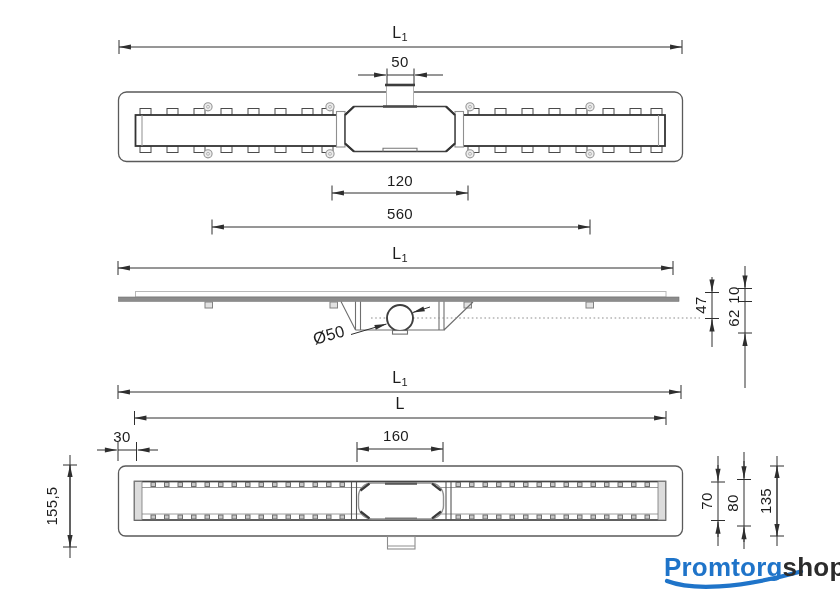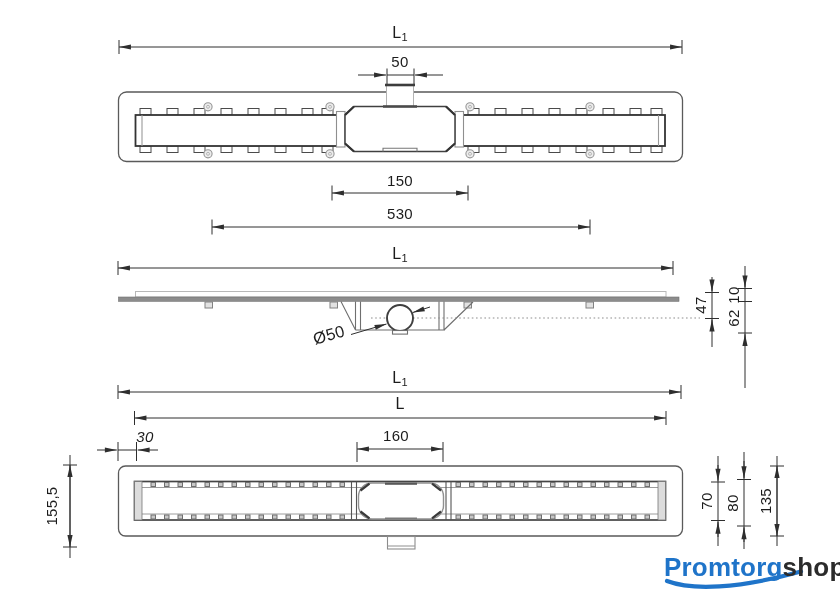--- a/index.html
+++ b/index.html
@@ -255,32 +255,32 @@
       <line x1="770" y1="466" x2="784" y2="466"></line>
           <line x1="770" y1="536" x2="784" y2="536"></line>
     </g>
   </g>
 
   <path d="M667,581 C692,590.5 737,589 801,571.5" stroke="#1f74c9" stroke-width="4.2" fill="none" stroke-linecap="round"></path>
 </svg>
 
 <div class="lbl big" style="left:400px;top:33px;"><span>L</span><sub>1</sub></div>
 <div class="lbl" style="left:400px;top:61px;text-align:center;"><span>50</span></div>
-<div class="lbl" style="left:400px;top:180px;"><span>150</span></div>
-<div class="lbl" style="left:400px;top:213px;"><span>530</span></div>
+<div class="lbl" style="left:400px;top:180px;"><span>120</span></div>
+<div class="lbl" style="left:400px;top:213px;"><span>560</span></div>
 
 <div class="lbl big" style="left:400px;top:254px;"><span>L</span><sub>1</sub></div>
 <div class="lbl dia" style="left:329px;top:335px;"><span>Ø50</span></div>
 <div class="lbl rot" style="left:700px;top:305px;"><span>47</span></div>
 <div class="lbl rot" style="left:733px;top:295px;"><span>10</span></div>
 <div class="lbl rot" style="left:733px;top:317.5px;"><span>62</span></div>
 
 <div class="lbl big" style="left:400px;top:378px;"><span>L</span><sub>1</sub></div>
 <div class="lbl big" style="left:400px;top:404px;"><span>L</span></div>
-<div class="lbl" style="left:145px;top:436px;font-style:italic;"><span>30</span></div>
+<div class="lbl" style="left:122px;top:436px;"><span>30</span></div>
 <div class="lbl" style="left:396px;top:435px;"><span>160</span></div>
 <div class="lbl rot" style="left:51px;top:506px;"><span>155,5</span></div>
 <div class="lbl rot" style="left:706px;top:501px;"><span>70</span></div>
 <div class="lbl rot" style="left:732px;top:502.5px;"><span>80</span></div>
 <div class="lbl rot" style="left:765px;top:501px;"><span>135</span></div>
 
 <div id="logo"><span class="blue">Promtorg</span><span class="dark">shop</span></div>
 
 </div>
 

